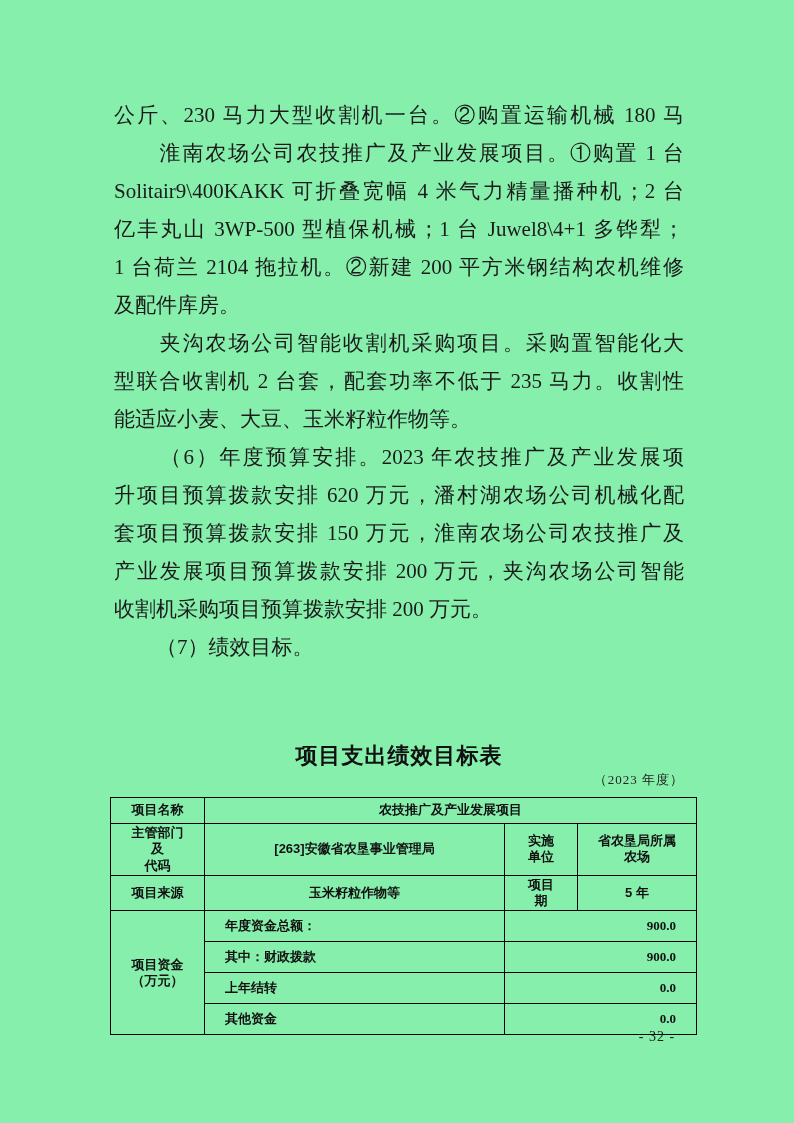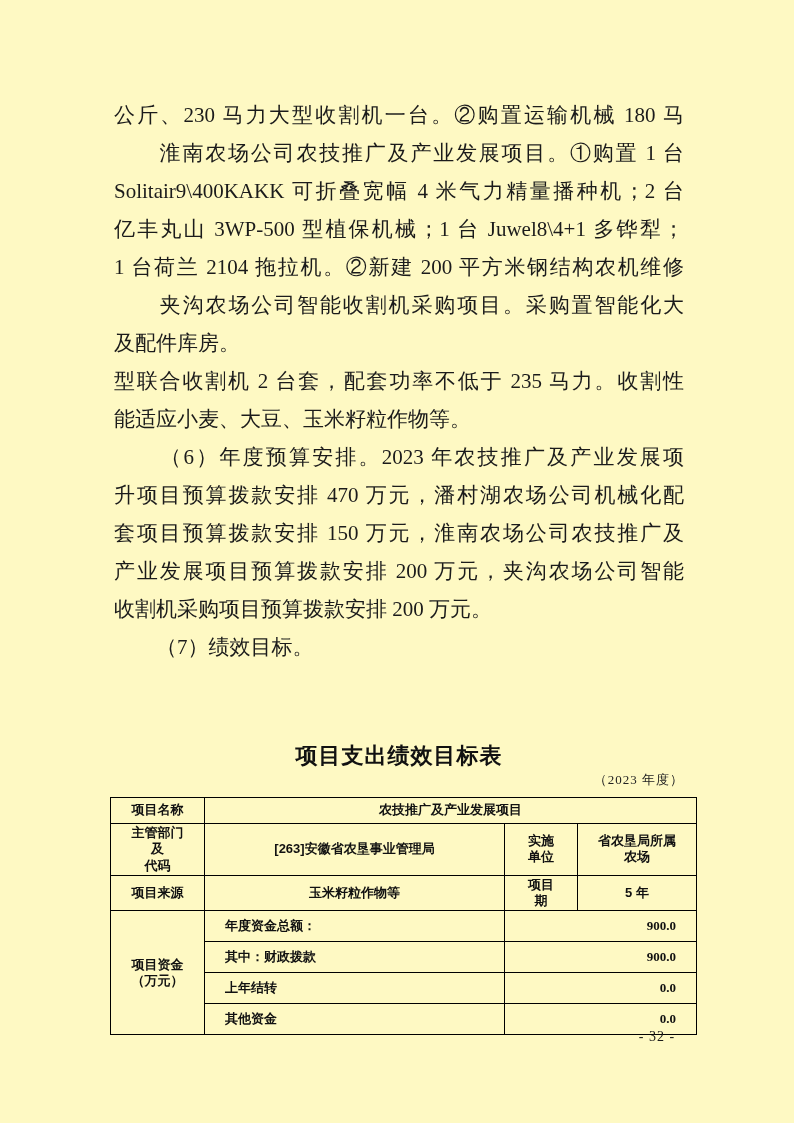--- a/index.html
+++ b/index.html
@@ -1,19 +1,19 @@
 <!DOCTYPE html>
 <html><head>
 <meta charset="utf-8">
 <style>
   html,body{margin:0;padding:0;background:#ffffff;}
   .page{
     position:relative;
     width:794px;height:1123px;
-    background:#fef9c3;
+    background:#86efac;
     color:#1b1b1b;
     font-family:"Liberation Serif","DejaVu Serif",serif;
     overflow:hidden;
   }
   
   .body-text{
     position:absolute;
     left:114px;top:96px;width:570px;
     font-size:21px;line-height:38px;
   }
@@ -72,28 +72,28 @@
 
 <div class="page">
 
   <div class="body-text">
     <div class="ln just">公斤、230 马力大型收割机一台。②购置运输机械 180 马</div>
 
     <div class="ln just">　　淮南农场公司农技推广及产业发展项目。①购置 1 台</div>
     <div class="ln just">Solitair9\400KAKK 可折叠宽幅 4 米气力精量播种机；2 台</div>
     <div class="ln just">亿丰丸山 3WP-500 型植保机械；1 台 Juwel8\4+1 多铧犁；</div>
     <div class="ln just">1 台荷兰 2104 拖拉机。②新建 200 平方米钢结构农机维修</div>
+    <div class="ln">及配件库房。</div>
+
     <div class="ln just">　　夹沟农场公司智能收割机采购项目。采购置智能化大</div>
-
-    <div class="ln">及配件库房。</div>
     <div class="ln just">型联合收割机 2 台套，配套功率不低于 235 马力。收割性</div>
     <div class="ln">能适应小麦、大豆、玉米籽粒作物等。</div>
 
     <div class="ln just">　　（6）年度预算安排。2023 年农技推广及产业发展项</div>
-    <div class="ln just">升项目预算拨款安排 470 万元，潘村湖农场公司机械化配</div>
+    <div class="ln just">升项目预算拨款安排 620 万元，潘村湖农场公司机械化配</div>
     <div class="ln just">套项目预算拨款安排 150 万元，淮南农场公司农技推广及</div>
     <div class="ln just">产业发展项目预算拨款安排 200 万元，夹沟农场公司智能</div>
     <div class="ln">收割机采购项目预算拨款安排 200 万元。</div>
 
     <div class="ln">　　（7）绩效目标。</div>
   </div>
 
   <div class="tbl-title">项目支出绩效目标表</div>
   <div class="tbl-subtitle">（2023 年度）</div>
 

